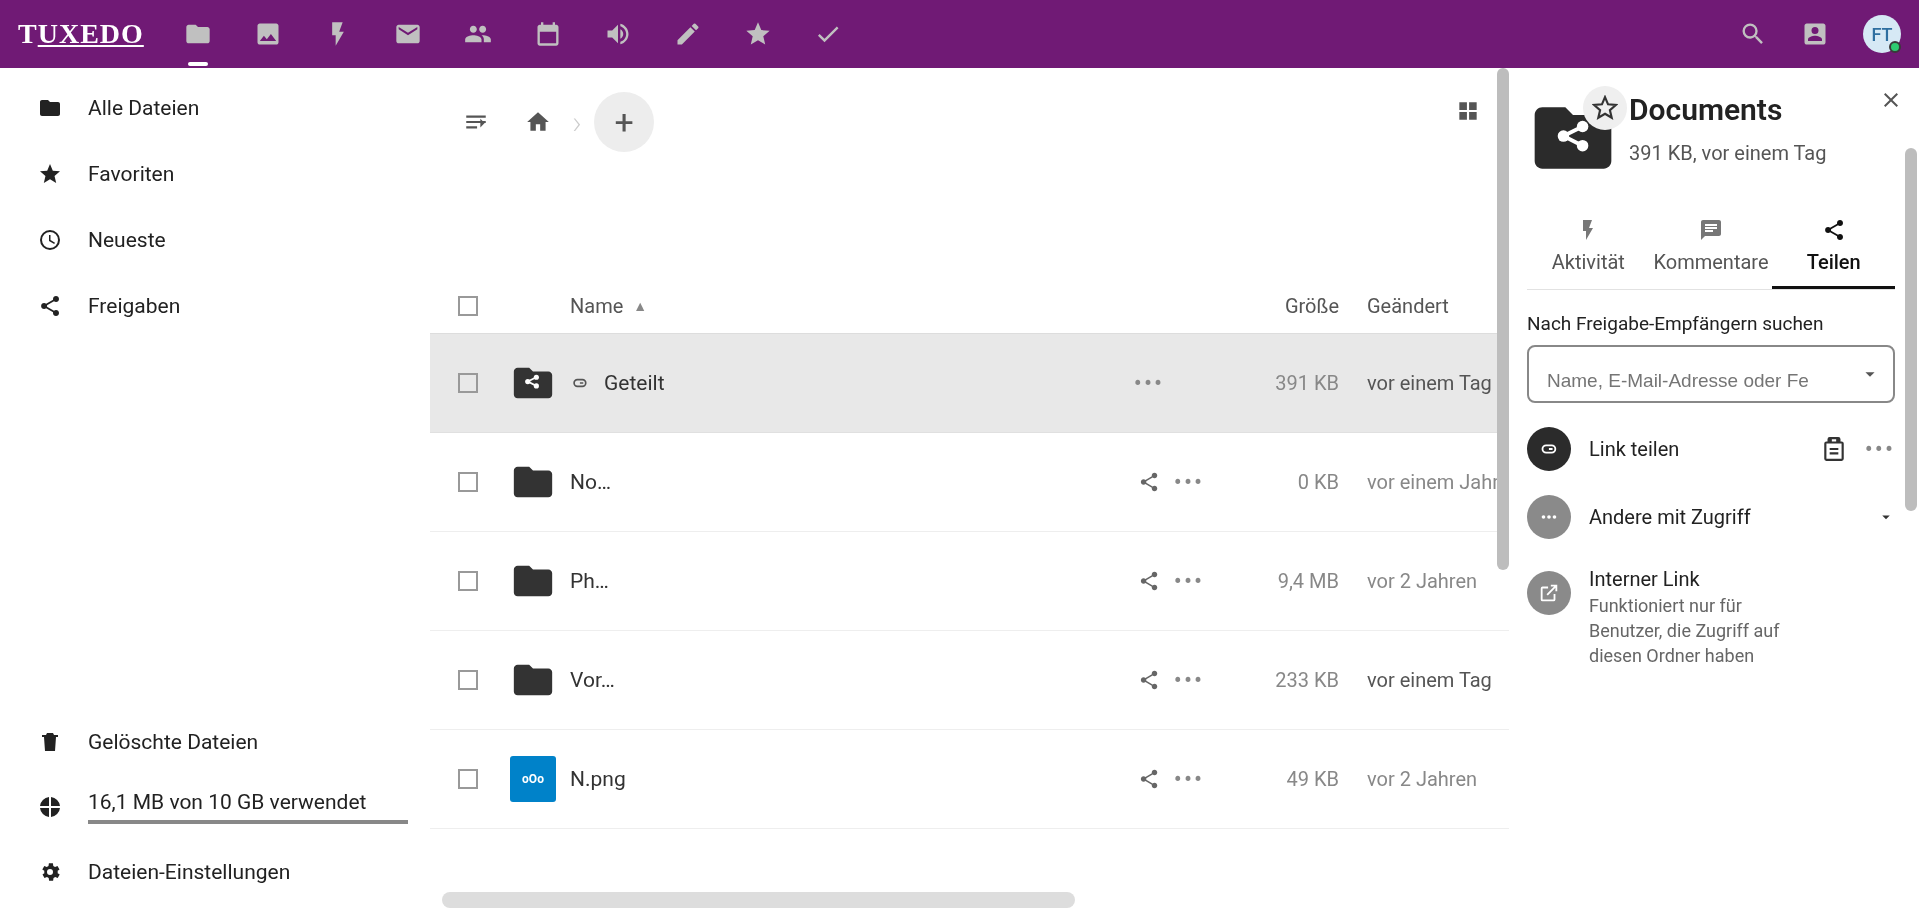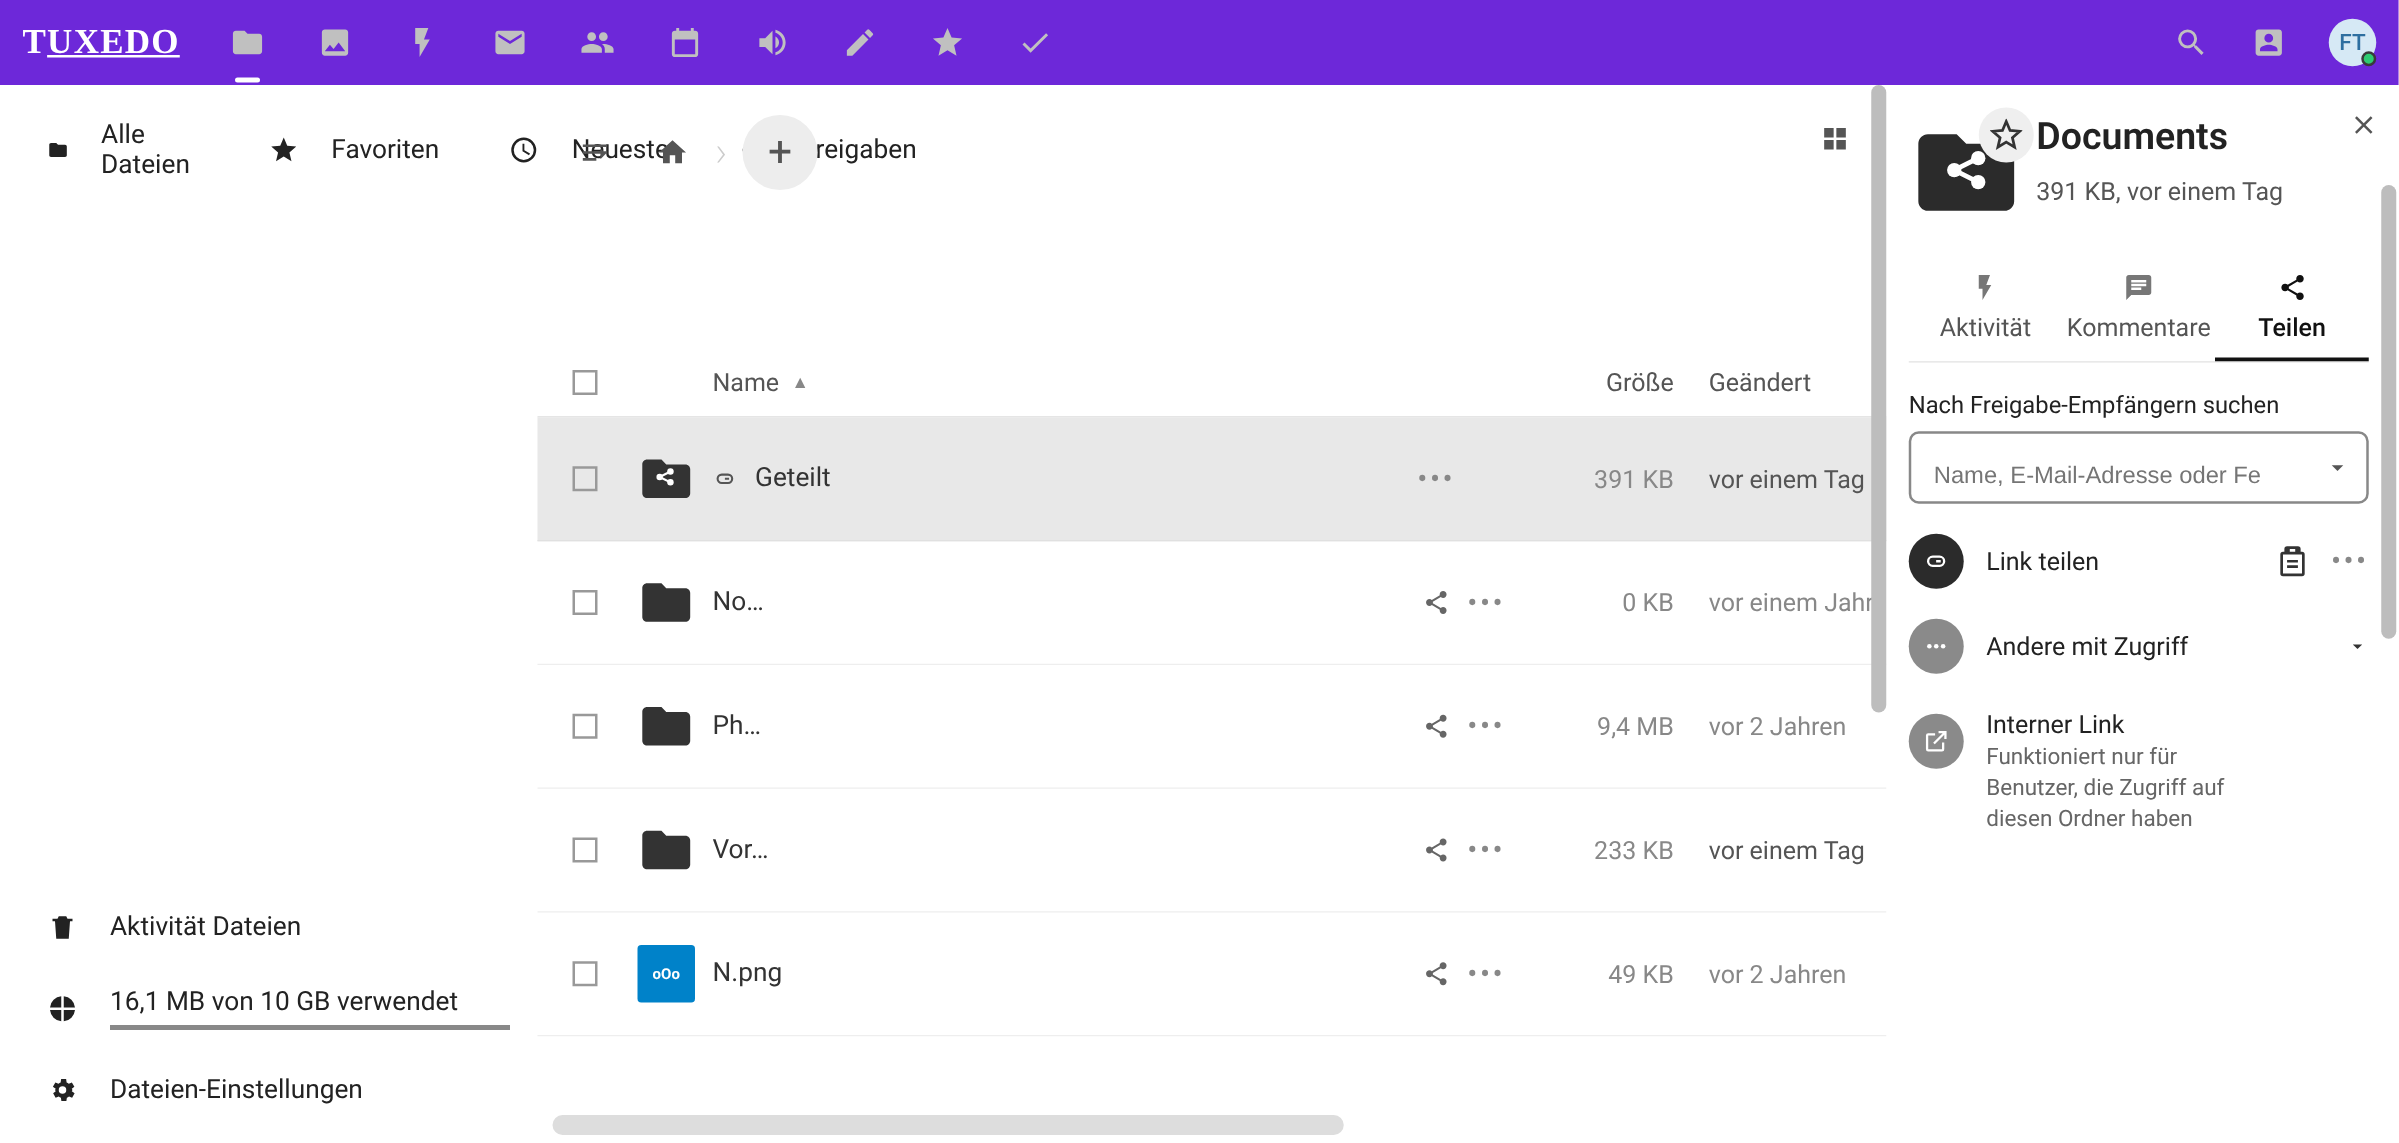--- a/index.html
+++ b/index.html
@@ -1,34 +1,34 @@
 <!DOCTYPE html>
 <html><head>
 <meta charset="utf-8">
 <style>
 * { box-sizing: border-box; margin: 0; padding: 0; }
 body { font-family: -apple-system, BlinkMacSystemFont, "Segoe UI", Roboto, sans-serif; font-size: 15px; color: #222; background: #fff; overflow: hidden; }
 svg { display: block; }
 
 
-.topbar { height: 68px; background: #6d28d9; display: flex; align-items: center; padding: 0 18px; color: #e6e6e6; }
+.topbar { height: 68px; background: #701a75; display: flex; align-items: center; padding: 0 18px; color: #e6e6e6; }
 .brand { font-family: Georgia, serif; font-size: 28px; font-weight: 600; letter-spacing: 1px; color: #fff; margin-right: 40px; }
 .brand-under { text-decoration: underline; }
 .topicons { display: flex; gap: 42px; align-items: center; }
 .topicon { width: 28px; height: 28px; fill: #c0c0c0; cursor: pointer; position: relative; }
 .topicon.active::after { content:""; position:absolute; left:4px; right:4px; bottom:-18px; height:4px; background:#fff; border-radius:2px; }
 .topspacer { flex: 1; }
 .topright { display: flex; gap: 34px; align-items: center; }
 .avatar { width: 38px; height: 38px; border-radius: 50%; background: #d6e9f5; color: #2e6fa0; font-size: 18px; font-weight: 500; display: flex; align-items: center; justify-content: center; position: relative; cursor: pointer; }
 .avatar .dot { position: absolute; right: 0; bottom: 0; width: 12px; height: 12px; border-radius: 50%; background: #2ecc71; border: 2px solid #3a3a3a; }
 
 
 .shell { display: flex; height: calc(100vh - 68px); }
 .sidebar { width: 430px; padding: 28px 0 0 38px; display: flex; flex-direction: column; }
-.navlist { list-style: none; display: flex; flex-direction: row; gap: 56px; }
+.navlist { list-style: none; display: flex; flex-direction: column; gap: 42px; }
 .navitem { display: flex; align-items: center; gap: 26px; cursor: pointer; font-size: 21px; color: #222; }
 .navitem svg { width: 24px; height: 24px; fill: #222; }
 .sidespacer { flex: 1; }
 .sidefoot { display: flex; flex-direction: column; gap: 36px; padding-bottom: 30px; }
 .quota-bar { height: 4px; background: #888; margin-top: 6px; width: 320px; }
 
 
 .main { flex: 1; min-width: 0; position: relative; padding-top: 18px; }
 .crumbbar { display: flex; align-items: center; gap: 18px; padding-left: 24px; height: 72px; }
 .iconbtn { width: 44px; height: 44px; display: flex; align-items: center; justify-content: center; cursor: pointer; }
@@ -209,21 +209,21 @@
           </svg>
         <span>Freigaben</span>
       </li>
     </ul>
     <div class="sidespacer"></div>
     <div class="sidefoot">
       <div class="navitem">
         <svg viewBox="0 0 24 24">
             <path d="M6 7h12l-1 14H7L6 7zm3-4h6l1 2h4v2H4V5h4l1-2z"></path>
           </svg>
-        <span>Aktivität Dateien</span>
+        <span>Gelöschte Dateien</span>
       </div>
       <div class="navitem" style="cursor:default">
         <svg viewBox="0 0 24 24">
             <path d="M11 2v9H2a10 10 0 0 1 9-9zm2 0a10 10 0 0 1 9 9h-9V2zM2 13h9v9a10 10 0 0 1-9-9zm11 9v-9h9a10 10 0 0 1-9 9z"></path>
           </svg>
         <div>
           <span>16,1 MB von 10 GB verwendet</span>
           <div class="quota-bar"></div>
         </div>
       </div>

